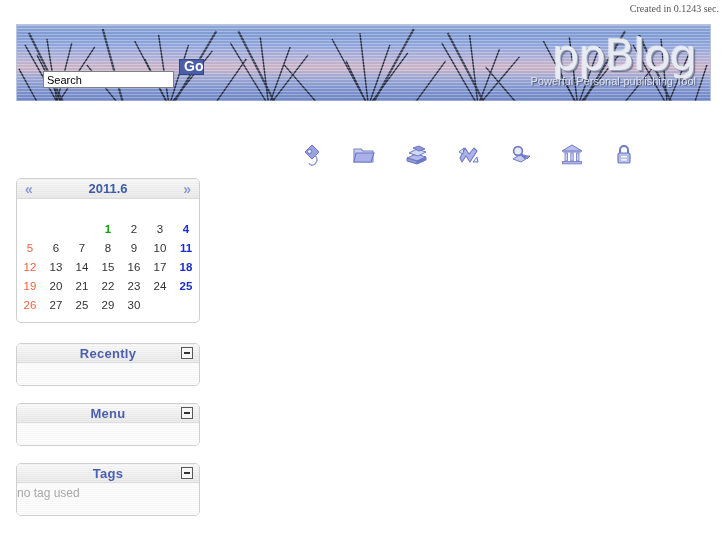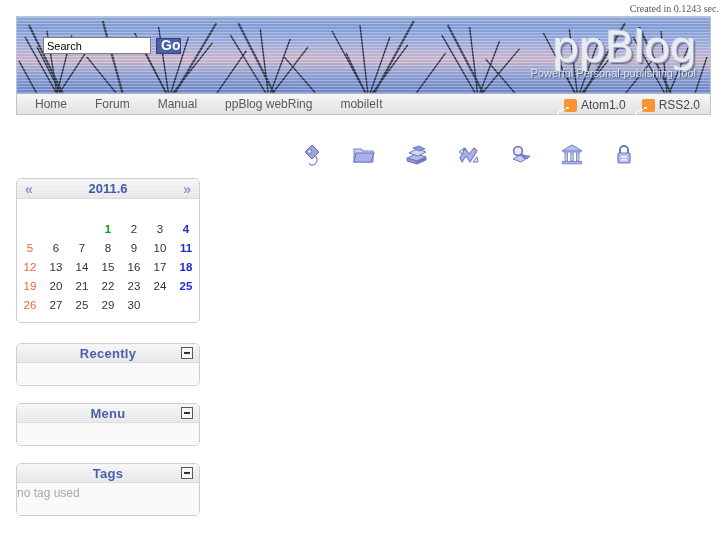--- a/index.html
+++ b/index.html
@@ -12,21 +12,21 @@
   }
 
   
   .created-line {
     width: 727px;
     text-align: right;
     padding: 2px 8px 0 0;
     font-family: "Liberation Serif", serif;
     font-size: 10px;
     color: #555;
-    height: 16px;
+    height: 24px;
     line-height: 14px;
   }
 
   
   .banner-wrap {
     margin: 0 16px;
     width: 695px;
     position: relative;
   }
   .banner {
@@ -57,28 +57,29 @@
 
   .search-box {
     position: absolute;
     left: 26px; top: 20px;
     z-index: 5;
     display: flex;
     align-items: center;
     gap: 5px;
   }
   .search-input {
-    width: 108px; height: 17px;
+    width: 131px; height: 17px;
     border: 1px solid #7f7f7f;
     background: #fff;
     font-family: "Liberation Sans", sans-serif;
     font-size: 11px;
     color: #000;
     padding: 0 3px;
     outline: none;
+    margin-top: 26px;
   }
   .go-btn {
     background: #4b5fa8;
     color: #ffffff;
     font-size: 14px;
     font-weight: bold;
     border: 1px solid #33457f;
     padding: 1px 0 2px 4px;
     line-height: 11px;
     cursor: pointer;
@@ -381,39 +382,20 @@
         <input class="search-input" type="text" value="Search" style="">
         <button class="go-btn">Go</button>
       </div>
 
       <div class="logo">
         <div class="logo-text">ppBlog</div>
         <div class="logo-tag">Powerful Personal-publishing Tool</div>
       </div>
     </div>
 
-    <div class="navbar">
-      <div class="nav-items">
-        <a class="nav-link">Home</a>
-        <a class="nav-link">Forum</a>
-        <a class="nav-link">Manual</a>
-        <a class="nav-link">ppBlog webRing</a>
-        <a class="nav-link">mobileIt</a>
-      </div>
-      <div class="feeds">
-        <a class="feed">
-          <span class="rss-icon"></span>
-          <span>Atom1.0</span>
-        </a>
-        <a class="feed">
-          <span class="rss-icon"></span>
-          <span>RSS2.0</span>
-        </a>
-      </div>
-    </div>
   </div>
 
 
   <div class="icon-row">
 
     <svg class="ic" viewBox="0 0 24 26">
       <g fill="#9aa2e0" stroke="#6a74c6" stroke-width="1">
         <path d="M5 10 L12 3 L19 10 L12 17 Z"></path>
       </g>
       <circle cx="9.5" cy="9.5" r="2.1" fill="#e9eaf9" stroke="#6a74c6" stroke-width="1"></circle>

